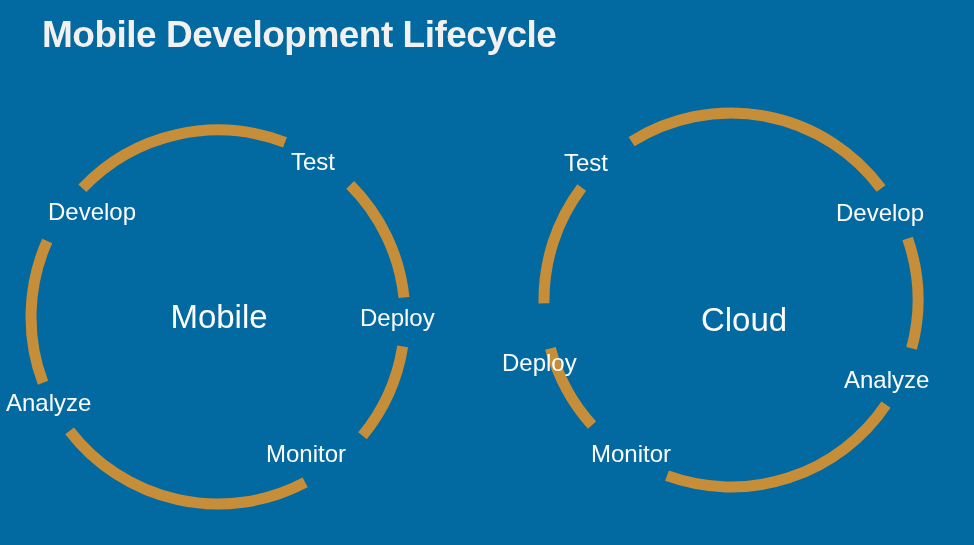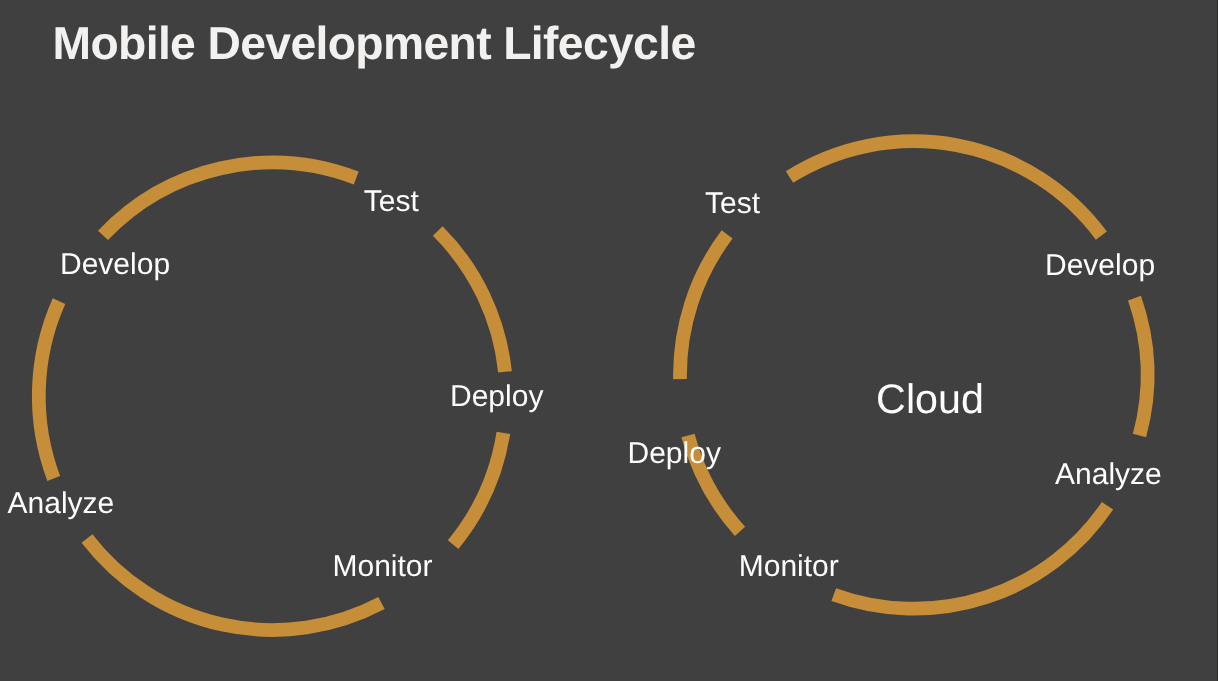--- a/index.html
+++ b/index.html
@@ -8,21 +8,21 @@
     width: 974px;
     height: 545px;
     overflow: hidden;
     background: #1b1a19;
     font-family: "Liberation Sans", sans-serif;
   }
   .stage {
     position: relative;
     width: 974px;
     height: 545px;
-    background: #404040;
+    background: #0369a1;
   }
   .slide-title {
     position: absolute;
     left: 42px;
     top: 14px;
     margin: 0;
     font-size: 37px;
     font-weight: bold;
     letter-spacing: -0.5px;
     color: #f3f1f0;
@@ -64,20 +64,21 @@
       <path d="M 69.6 430.8 A 187 187 0 0 0 305.2 482.4" fill="none" stroke="#c68e38" stroke-width="11"></path>
       <path d="M 362.5 435.7 A 187 187 0 0 0 402.7 346.3" fill="none" stroke="#c68e38" stroke-width="11"></path>
       <path d="M 881.1 188.5 A 187 187 0 0 0 631.6 141.6" fill="none" stroke="#c68e38" stroke-width="11"></path>
       <path d="M 581.7 187.5 A 187 187 0 0 0 544.0 303.3" fill="none" stroke="#c68e38" stroke-width="11"></path>
       <path d="M 550.4 348.4 A 187 187 0 0 0 592.0 425.1" fill="none" stroke="#c68e38" stroke-width="11"></path>
       <path d="M 667.0 475.7 A 187 187 0 0 0 886.0 404.6" fill="none" stroke="#c68e38" stroke-width="11"></path>
       <path d="M 911.6 348.4 A 187 187 0 0 0 907.6 238.5" fill="none" stroke="#c68e38" stroke-width="11"></path>
     </svg>
   <div id="label-layer">
       <div class="center-label" style="left: 219px; top: 316px;">
+        <div>Mobile</div>
       </div>
       <div class="step-label" style="left: 291px; top: 144px;">Test</div>
       <div class="step-label" style="left: 48px; top: 194px;">Develop</div>
       <div class="step-label" style="left: 360px; top: 300px;">Deploy</div>
       <div class="step-label" style="left: 6px; top: 385px;">Analyze</div>
       <div class="step-label" style="left: 266px; top: 436px;">Monitor</div>
       <div class="center-label" style="left: 744px; top: 319px;">
         <div>Cloud</div>
       </div>
       <div class="step-label" style="left: 564px; top: 145px;">Test</div>

